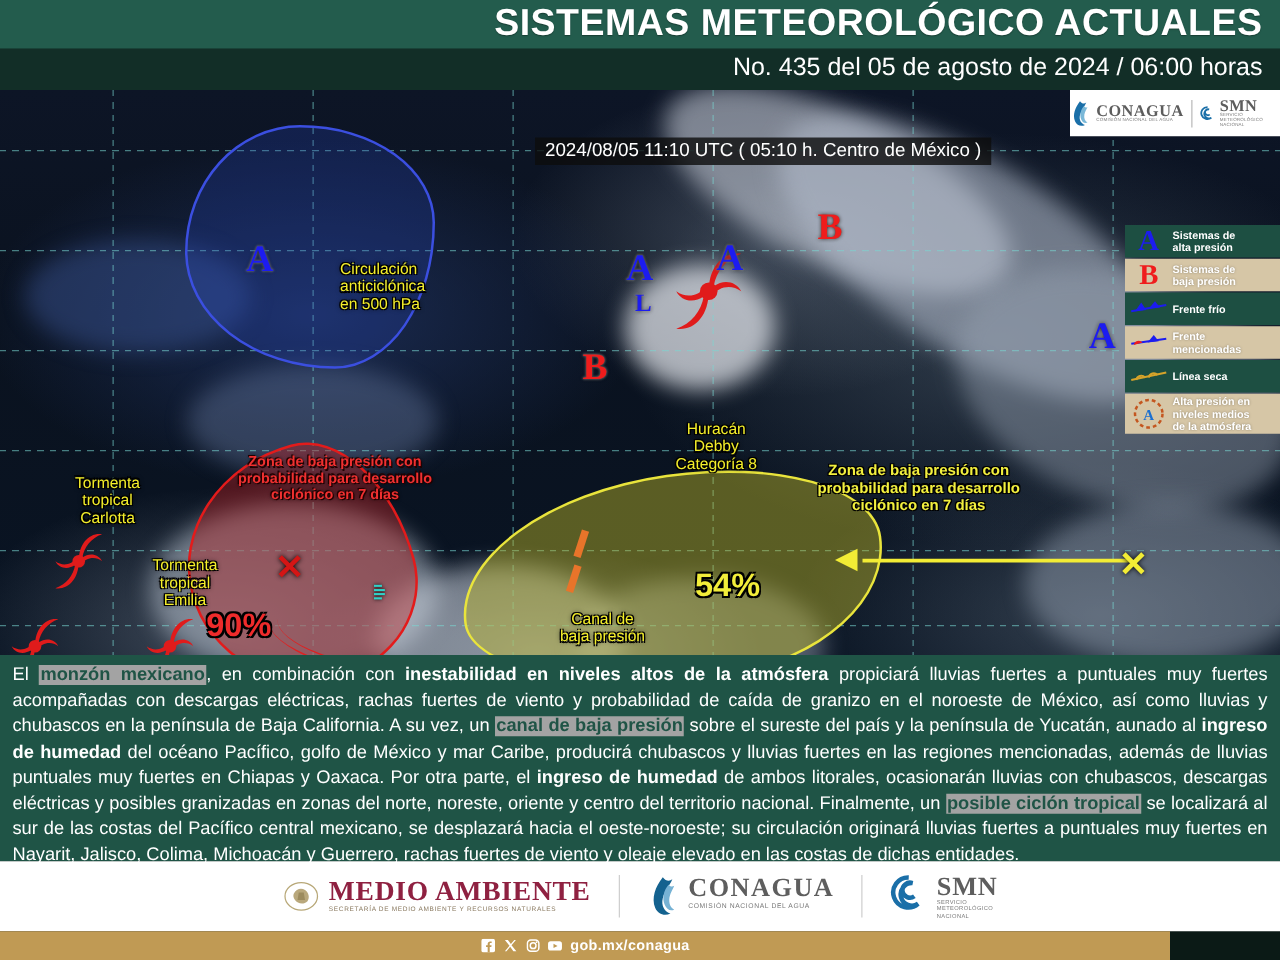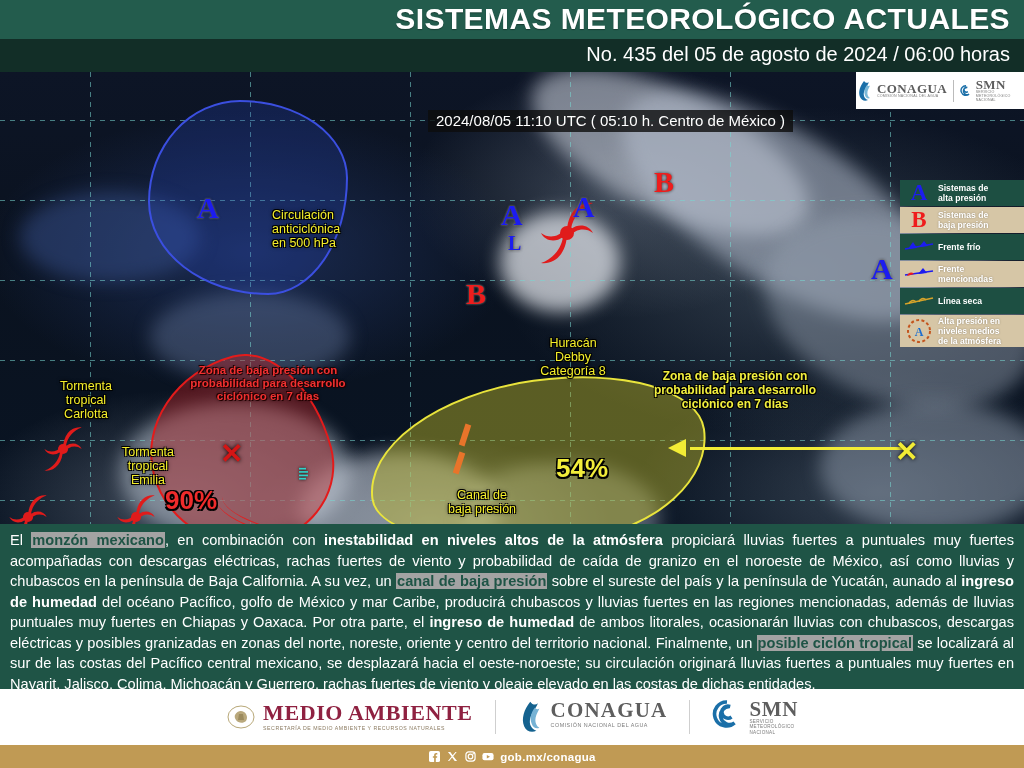--- a/index.html
+++ b/index.html
@@ -205,21 +205,21 @@
   .f-ma-title { font-family: "Liberation Serif", serif; font-size: 22px; font-weight: bold;
                 color: #8f2141; letter-spacing: .6px; line-height: 22px; }
   .f-ma-sub { font-size: 5.2px; color: #8a7a60; letter-spacing: .55px; display:block; margin-top:1px;}
   .f-cg-title { font-family: "Liberation Serif", serif; font-size: 21px; font-weight: bold;
                 color: #5e5e5e; letter-spacing: 1.2px; line-height: 21px; }
   .f-cg-sub { font-size: 5.4px; color: #7b7b7b; letter-spacing: .5px; display:block; margin-top:1px;}
   .f-smn-title { font-family: "Liberation Serif", serif; font-size: 21px; font-weight: bold;
                  color: #5e5e5e; letter-spacing: .6px; line-height: 20px;}
   .f-smn-sub { font-size: 4.6px; color: #7b7b7b; letter-spacing: .3px; display:block; line-height:5.4px;}
   .bottombar {
-    position: absolute; left: 0; top: 745px; width: 1024px; height: 23px;
+    position: absolute; left: 0; top: 745px; width: 936px; height: 23px;
     background: #c09a54; display: flex; align-items: center; justify-content: center; gap: 6px;
   }
   .bb-url { color: #ffffff; font-size: 11.5px; font-weight: bold; letter-spacing: .3px; }
   .soc { width: 12px; height: 12px; display:flex; align-items:center; justify-content:center;
          color:#ffffff; font-size: 9px; font-weight: bold; }
 </style>
 </head>
 <body>
 
 <div class="page">

